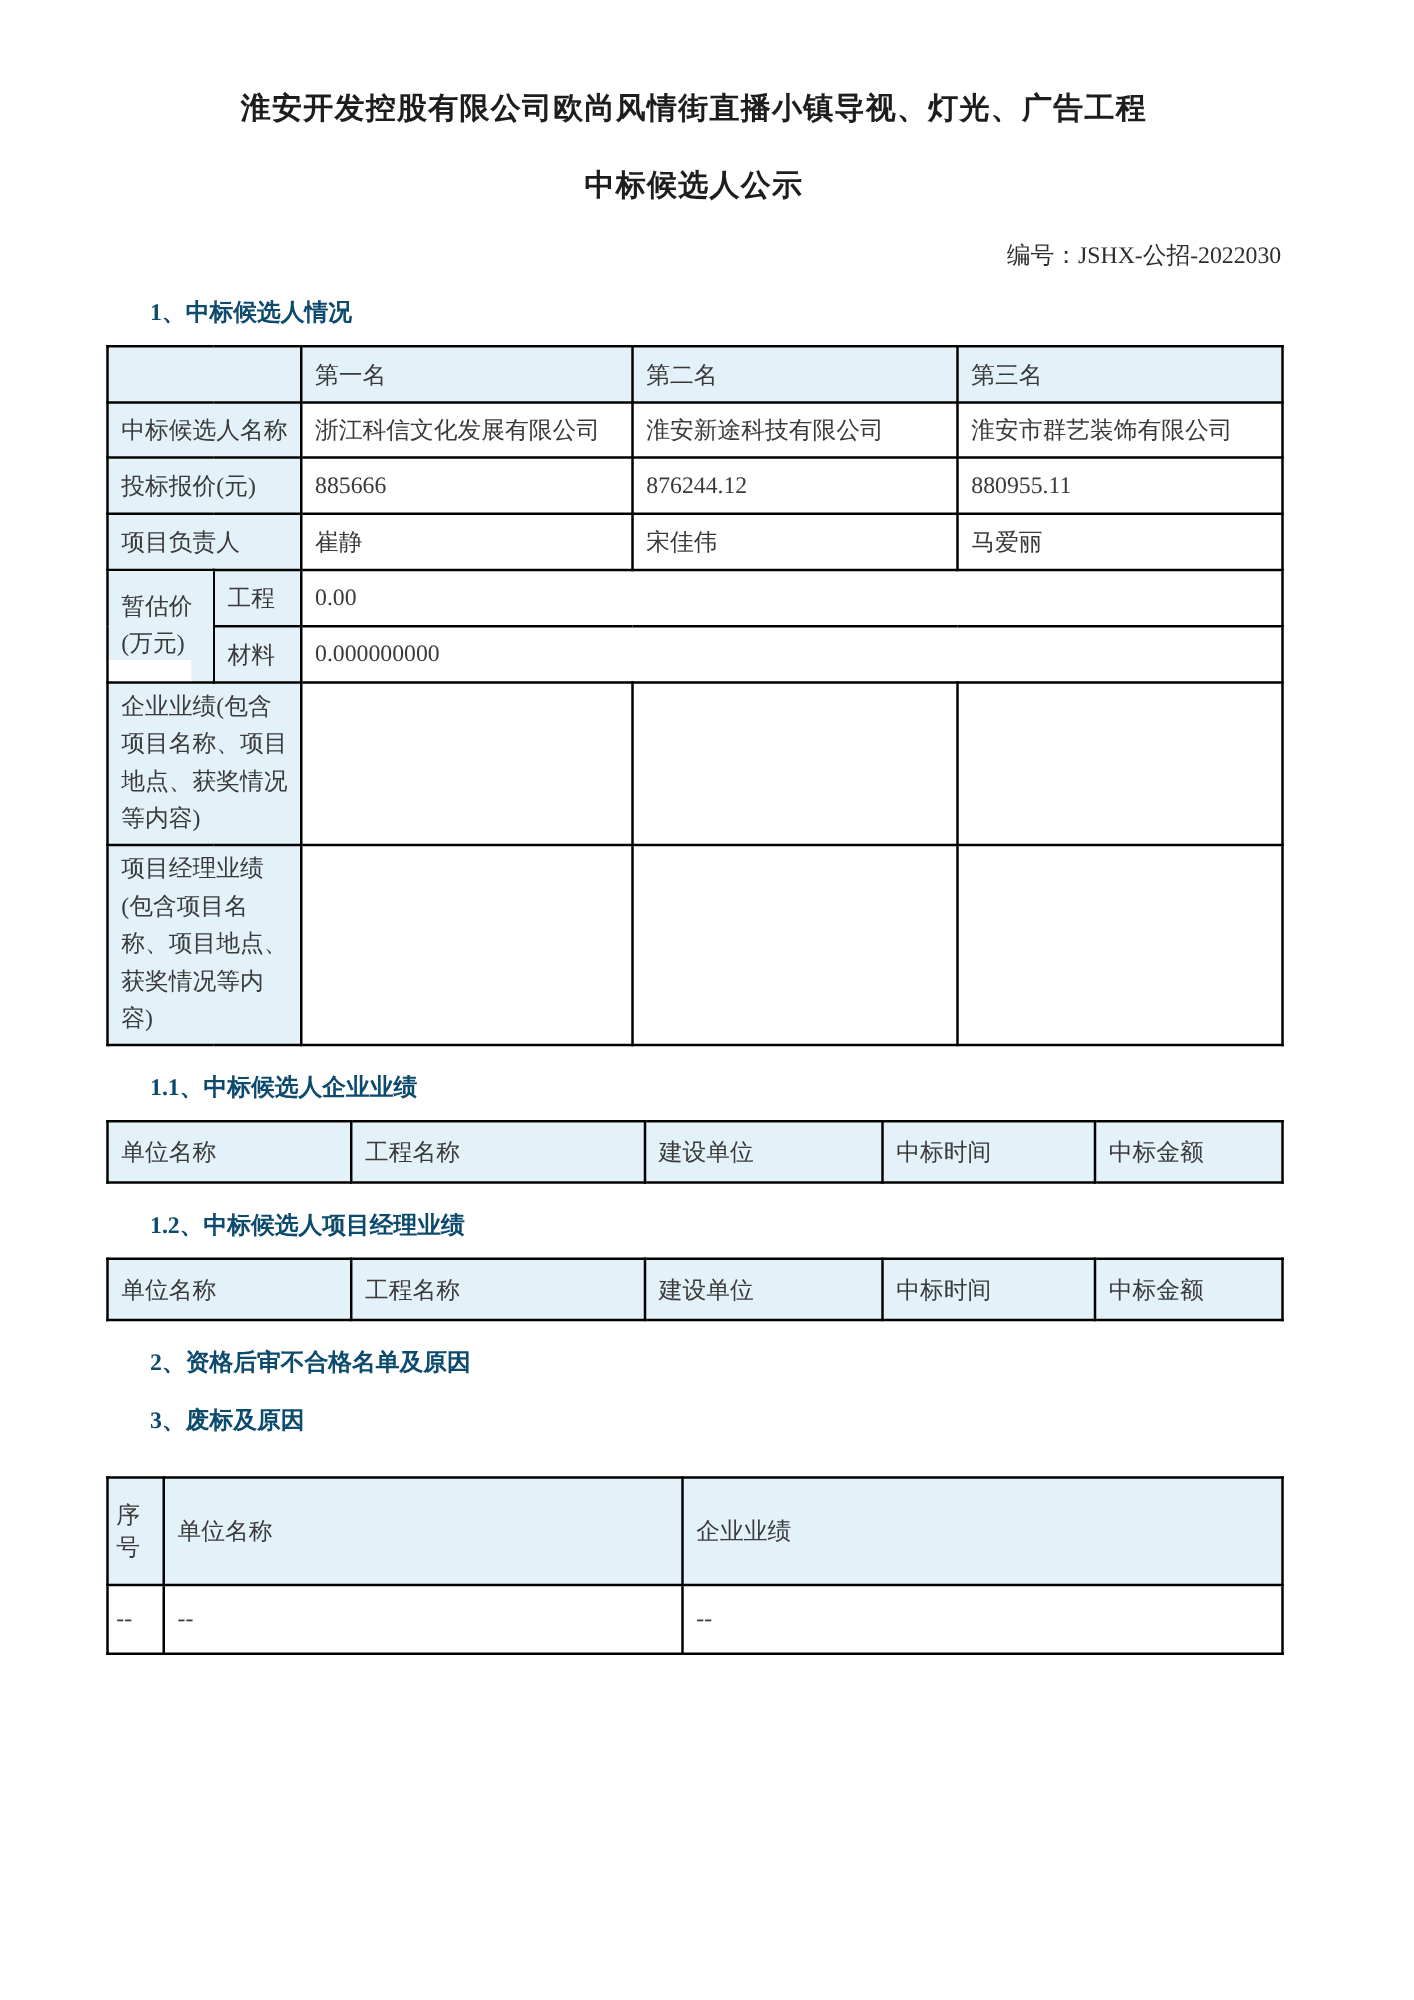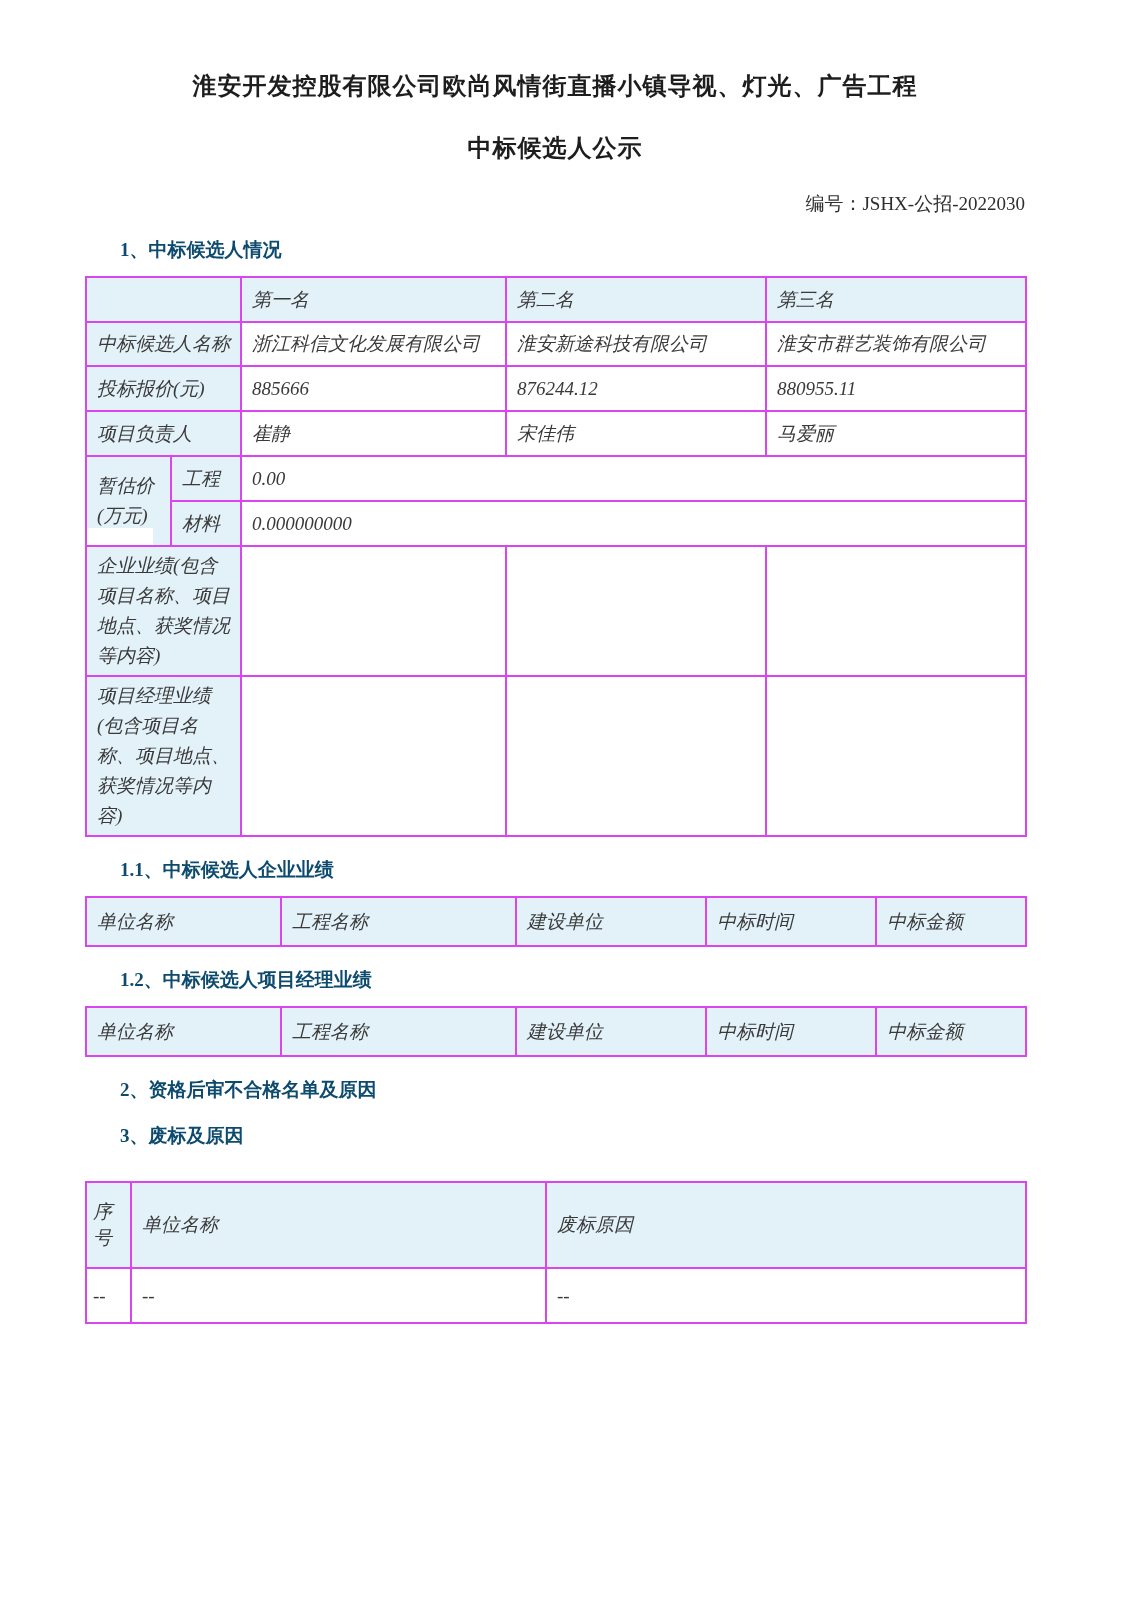--- a/index.html
+++ b/index.html
@@ -49,27 +49,26 @@
     font-family:Liberation Serif, serif;
   }
   table.tbl{
     border-collapse:collapse;
     table-layout:fixed;
     width:940px;
     font-size:19px;
     color:#3a3a3a;
   }
   table.tbl td{
-    border:2px solid #d946ef;
+    border:2px solid #000000;
     padding:4px 10px;
     vertical-align:middle;
     background:#ffffff;
     overflow:hidden;
     word-break:break-all;
-    font-style:italic;
   }
   table.tbl td.hd, table.tbl td.lbl{
     background:#e3f1f9;
   }
   td.lbl-tall{line-height:30px;padding-top:10px;padding-bottom:10px;}
   td.lbl-prov{
     position:relative;
     padding-left:7px;
     padding-right:4px;
     line-height:30px;
@@ -200,21 +199,21 @@
   <table class="tbl" style="margin-top:32px">
     <colgroup>
       <col style="width:45px">
         <col style="width:415px">
         <col style="width:480px">
     </colgroup>
     <tbody>
       <tr style="height:86px">
         <td class="hd" style="padding:4px 6px">序号</td>
         <td class="hd">单位名称</td>
-        <td class="hd">废标原因</td>
+        <td class="hd">企业业绩</td>
       </tr>
       <tr style="height:55px">
         <td style="padding:4px 6px">--</td>
         <td>--</td>
         <td>--</td>
       </tr>
     </tbody>
   </table>
 
 </div>

